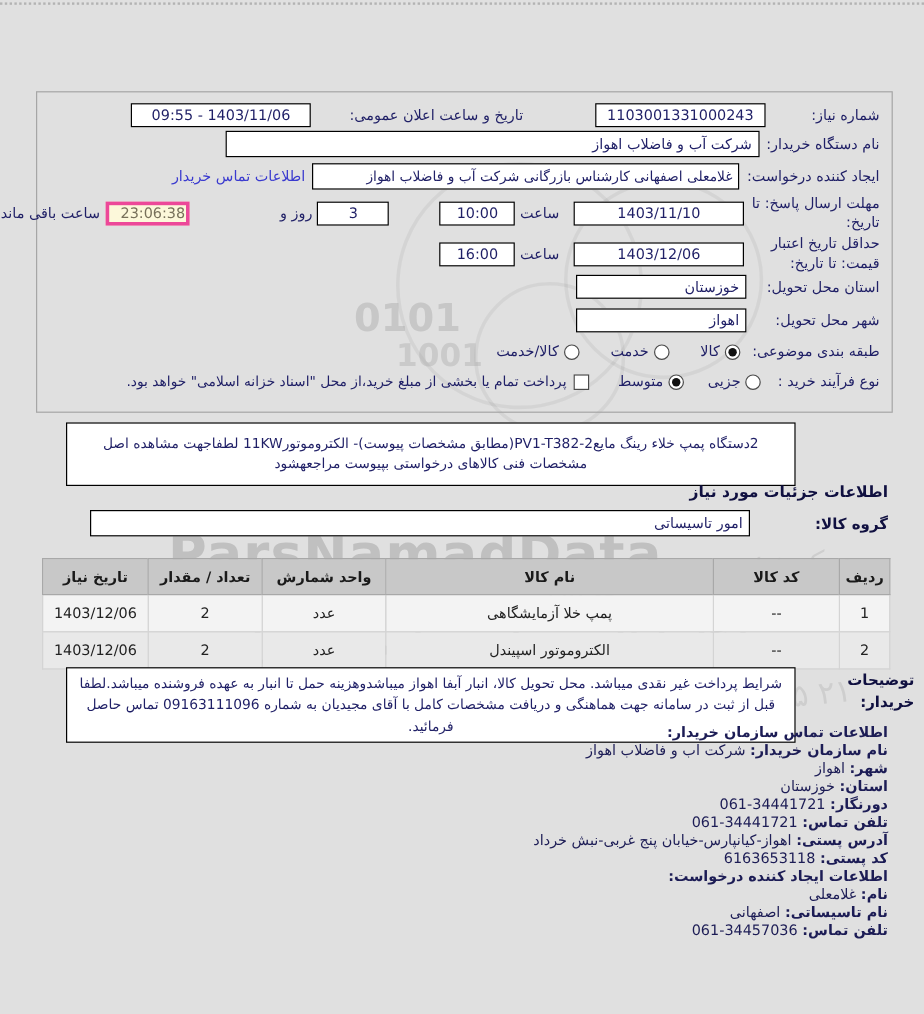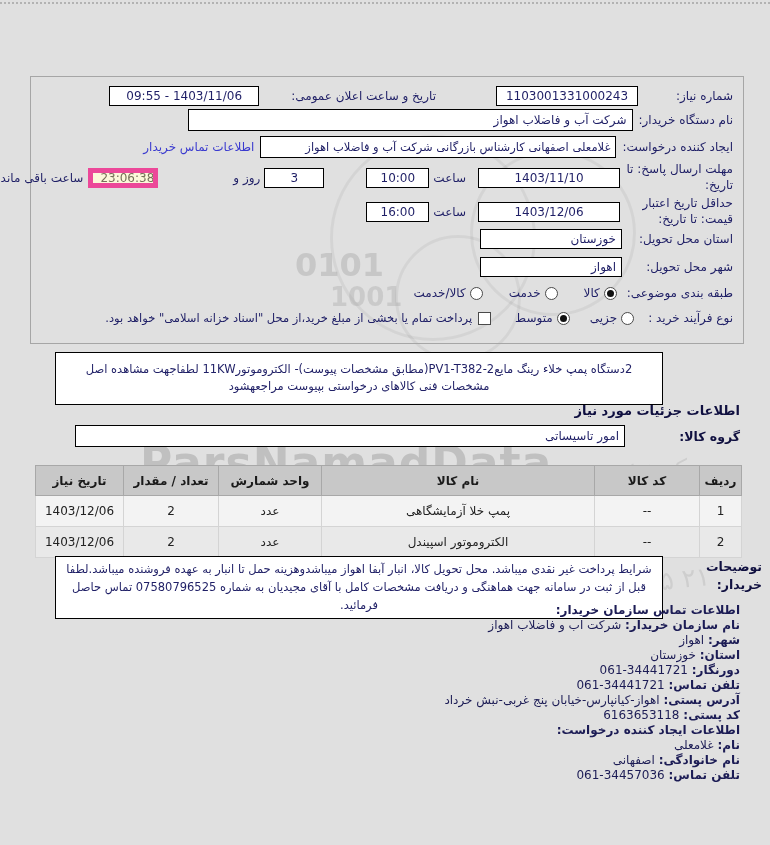--- a/index.html
+++ b/index.html
@@ -30,21 +30,21 @@
   .r6{top:152px;} .r7{top:180px;} .r8{top:209px;} .r9{top:234px;}
 
   .lbl{font-size:12px;color:#1f1f66;white-space:nowrap;}
   .lbl2{white-space:normal;line-height:1.3;text-align:right;}
   .b{font-weight:bold;}
   .ibox{box-sizing:border-box;height:20px;background:#fff;border:1px solid #000;display:flex;align-items:center;
     font-size:12px;color:#1f1f66;overflow:hidden;white-space:nowrap;}
   .ibox-lg{height:22px;}
   .center{justify-content:center;}
   .rpad{justify-content:flex-start;padding:0 5px;}
-  .cdown{background:#fcf8da;border:5px solid #ec4899;color:#77705a;padding-left:8px;}
+  .cdown{background:#fcf8da;border:3px solid #ec4899;color:#77705a;padding-left:8px;}
   .link{font-size:12px;color:#3a3acf;white-space:nowrap;cursor:pointer;}
 
   .w60{width:60px;} .w63{width:63px;} .w70{width:70px;} .w108{width:108px;} .w110{width:110px;}
   .w142{width:142px;} .w150{width:150px;} .w356{width:356px;} .w445{width:445px;}
   .ml3{margin-left:3px;} .ml4{margin-left:4px;} .ml5{margin-left:5px;} .ml6{margin-left:6px;}
   .ml10{margin-left:10px;} .ml12{margin-left:12px;} .ml14{margin-left:14px;} .ml20{margin-left:20px;}
   .ml24{margin-left:24px;} .ml26{margin-left:26px;} .ml32{margin-left:32px;} .ml38{margin-left:38px;}
   .ml42{margin-left:42px;} .ml60{margin-left:60px;} .ml66{margin-left:75px;}
 
   .radio{width:13px;height:13px;border:1px solid #4a4a4a;border-radius:50%;background:#fff;display:inline-block;position:relative;box-sizing:border-box;}
@@ -200,29 +200,29 @@
         <td>--</td>
         <td>الکتروموتور اسپیندل</td>
         <td>عدد</td>
         <td>2</td>
         <td>1403/12/06</td>
       </tr>
     </tbody>
   </table>
 
   <div class="notes-label">توضیحات خریدار:</div>
-  <div class="notes-box">شرایط پرداخت غیر نقدی میباشد. محل تحویل کالا، انبار آبفا اهواز میباشدوهزینه حمل تا انبار به عهده فروشنده میباشد.لطفا قبل از ثبت در سامانه جهت هماهنگی و دریافت مشخصات کامل با آقای مجیدیان به شماره 07580796525 تماس حاصل فرمائید.</div>
+  <div class="notes-box">شرایط پرداخت غیر نقدی میباشد. محل تحویل کالا، انبار آبفا اهواز میباشدوهزینه حمل تا انبار به عهده فروشنده میباشد.لطفا قبل از ثبت در سامانه جهت هماهنگی و دریافت مشخصات کامل با آقای مجیدیان به شماره 09163111096 تماس حاصل فرمائید.</div>
 
   <div class="footer">
     <div class="b">اطلاعات تماس سازمان خریدار:</div>
     <div><span class="b">نام سازمان خریدار:</span> <span>شرکت اب و فاضلاب اهواز</span></div>
     <div><span class="b">شهر:</span> <span>اهواز</span></div>
     <div><span class="b">استان:</span> <span>خوزستان</span></div>
     <div><span class="b">دورنگار:</span> <span>34441721-061</span></div>
     <div><span class="b">تلفن تماس:</span> <span>34441721-061</span></div>
     <div><span class="b">آدرس پستی:</span> <span>اهواز-کیانپارس-خیابان پنج غربی-نبش خرداد</span></div>
     <div><span class="b">کد پستی:</span> <span>6163653118</span></div>
     <div class="b">اطلاعات ایجاد کننده درخواست:</div>
     <div><span class="b">نام:</span> <span>غلامعلی</span></div>
-    <div><span class="b">نام خانوادگی:</span> <span>اصفهانی</span></div>
+    <div><span class="b">نام تاسیساتی:</span> <span>اصفهانی</span></div>
     <div><span class="b">تلفن تماس:</span> <span>34457036-061</span></div>
   </div>
 </div>
 
 </body></html>

